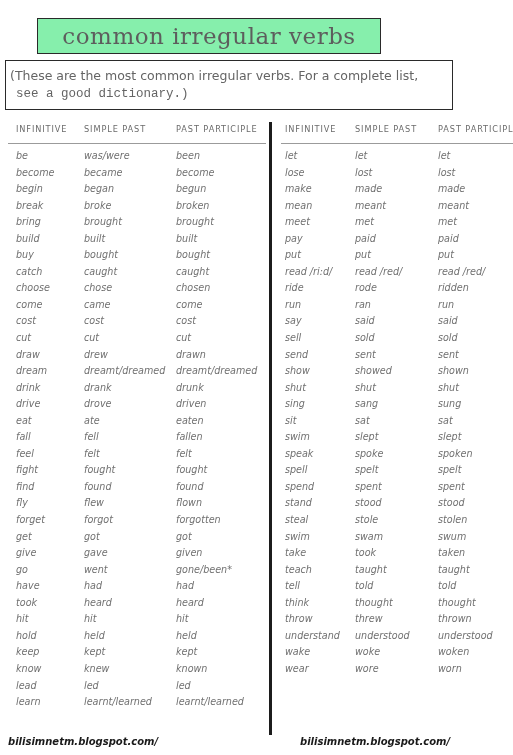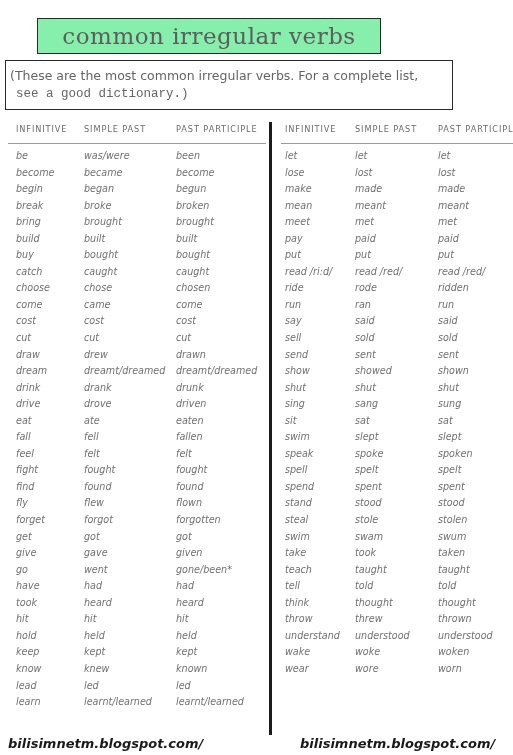--- a/index.html
+++ b/index.html
@@ -145,21 +145,21 @@
   .panel.right .cell.c1 { left: 74px; }
   .panel.right .cell.c2 { left: 157px; }
 
   
   .footer-wm {
     position: absolute;
     top: 736px;
     font-family: "DejaVu Sans", sans-serif;
     font-style: italic;
     font-weight: bold;
-    font-size: 13px;
+    font-size: 10px;
     color: #1a1a1a;
     white-space: nowrap;
   }
   #footer-left  { left: 8px; }
   #footer-right { left: 300px; }
 </style>
 </head>
 <body>
 
 <div id="title-box">

